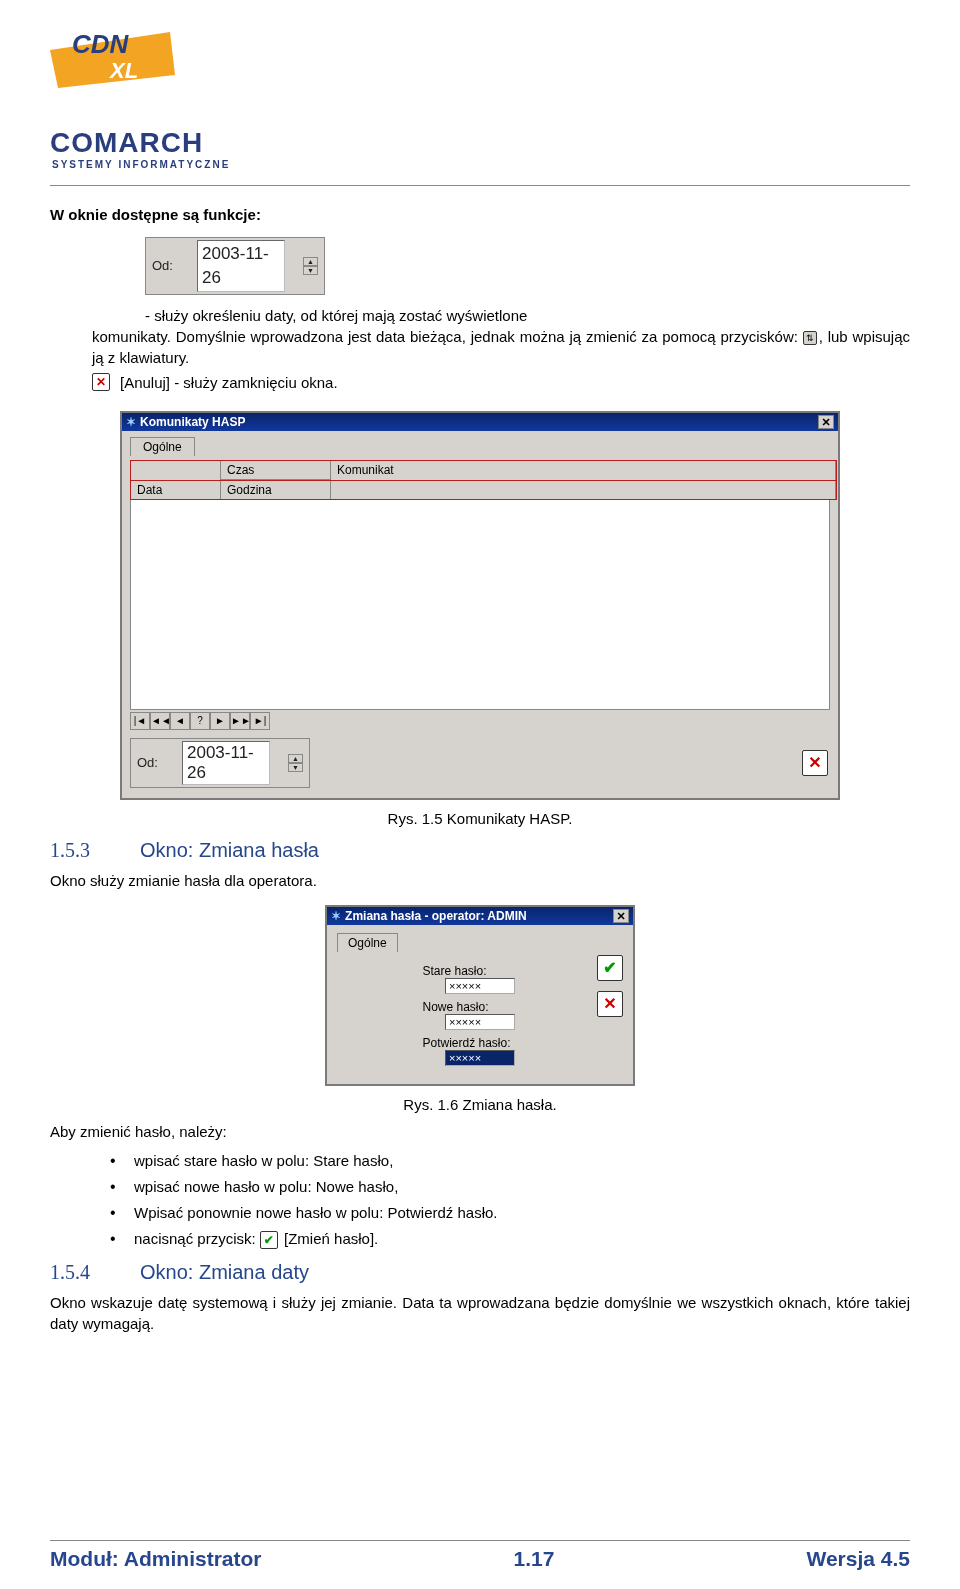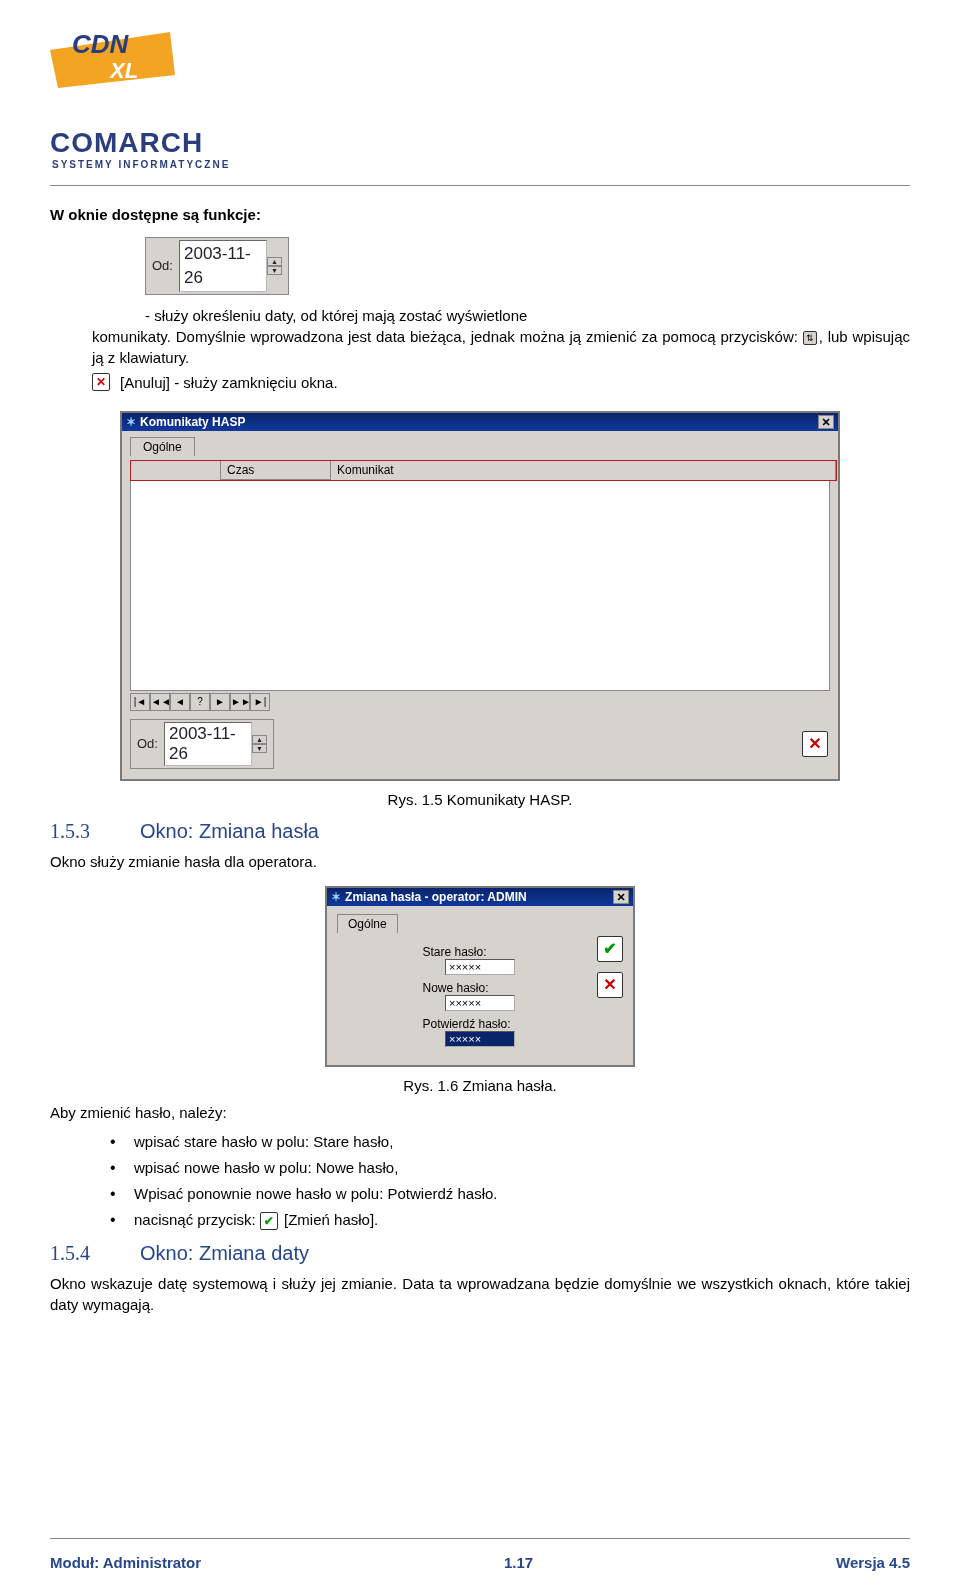--- a/index.html
+++ b/index.html
@@ -34,20 +34,21 @@
 
   .od-widget {
     display: inline-flex;
     align-items: center;
     background: #d6d3ce;
     border: 1px solid #888;
     padding: 2px 6px;
     font-size: 13px;
     color: #222;
     margin: 4px 0 10px 0;
+    gap: 18px;
   }
   .od-widget .lbl { margin-right: 6px; }
   .od-input {
     background: #fff;
     border: 1px inset #bbb;
     padding: 1px 4px 1px 4px;
     font-size: 17px;
     width: 88px;
     display: inline-block;
   }
@@ -185,23 +186,23 @@
   }
   .dlg-btns { position:absolute; right:8px; top:30px; display:flex; flex-direction:column; gap:10px; }
 
   ul.bullets { margin:6px 0 6px 60px; padding:0; list-style:none; }
   ul.bullets li { position:relative; padding-left:24px; margin:5px 0; font-size:15px; }
   ul.bullets li::before { content:"•"; position:absolute; left:0; font-size:16px; }
 
   .footer {
     position:absolute; bottom:18px; left:50px; right:50px;
     border-top:1px solid #888;
-    padding-top:15px;
+    padding-top:6px;
     display:flex; justify-content:space-between;
-    font-size:15px; font-weight:bold;
+    font-size:21px; font-weight:bold;
     color:#26478d;
   }
 </style>
 </head>
 <body>
 
 <div class="page">
 
   <div class="header-bar">
     <div>
@@ -253,20 +254,25 @@
         <span>Komunikaty HASP</span>
       </span>
       <span class="closebtn">✕</span>
     </div>
     <div class="tabstrip"><span class="tab">Ogólne</span></div>
     <div style="padding:0 0 0 0;">
       <div class="listheader">
         <div class="col" style="width:90px;"></div>
         <div class="col" style="width:110px;border-bottom:1px solid #888;">Czas</div>
         <div class="col" style="flex:1;">Komunikat</div>
+      </div>
+      <div class="listheader" style="margin-top:-1px;">
+        <div class="col" style="width:90px;">Data</div>
+        <div class="col" style="width:110px;">Godzina</div>
+        <div class="col" style="flex:1;"></div>
       </div>
       <div class="listbody"></div>
       <div class="navrow">
         <span class="nb">|◄</span>
         <span class="nb">◄◄</span>
         <span class="nb">◄</span>
         <span class="nb">?</span>
         <span class="nb">►</span>
         <span class="nb">►►</span>
         <span class="nb">►|</span>

